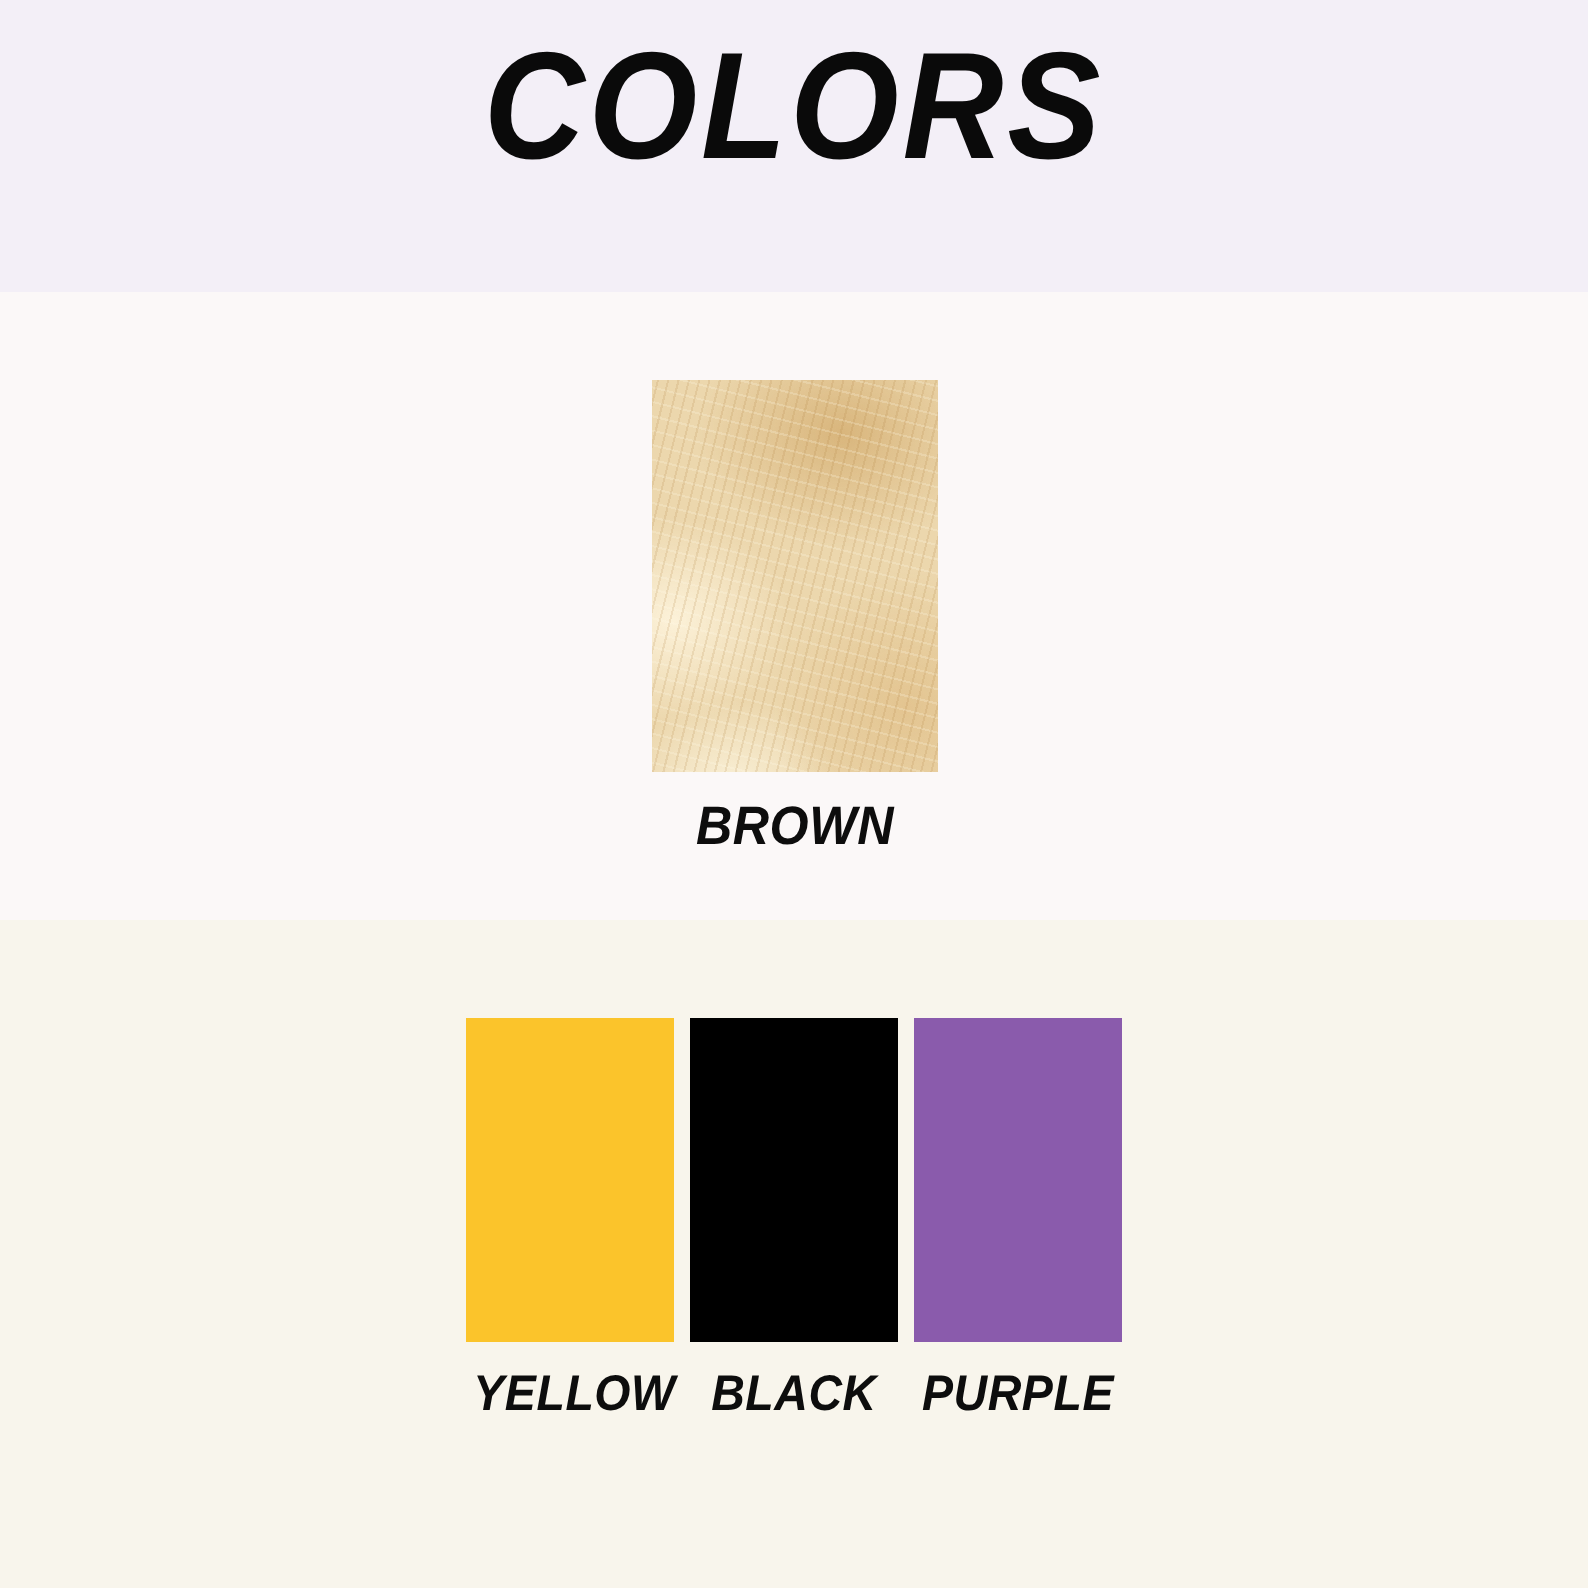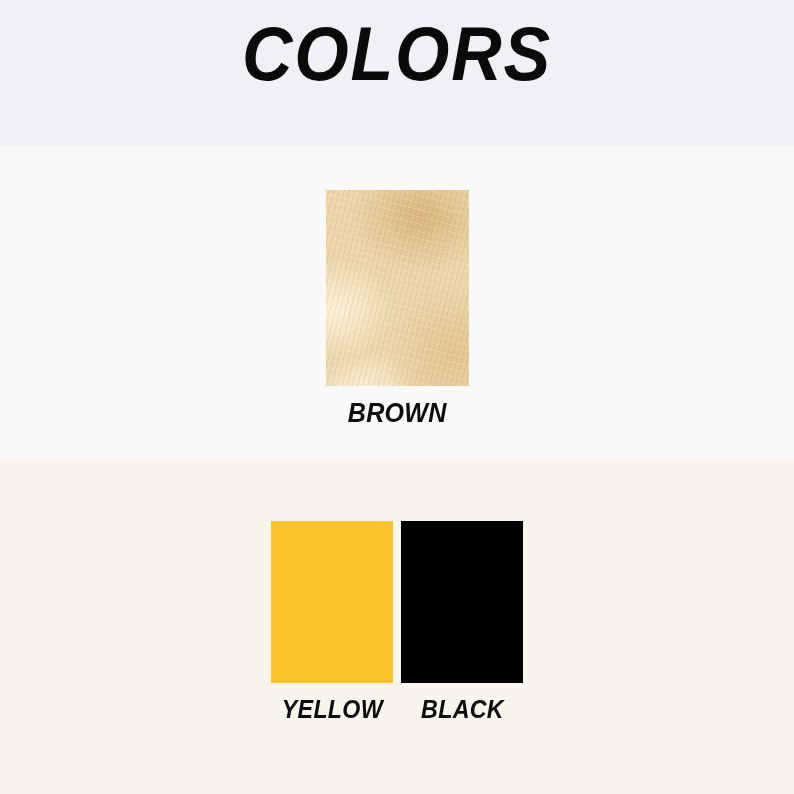--- a/index.html
+++ b/index.html
@@ -55,21 +55,20 @@
   .swatch-row {
     position: absolute;
     left: 0;
     width: 794px;
     display: flex;
     justify-content: center;
   }
   .swatch-cell {
     display: flex;
     flex-direction: column;
-    align-items: center;
   }
   .swatch-chip {
     width: 100%;
     box-sizing: border-box;
   }
   .swatch-label {
     font-weight: 900;
     font-style: italic;
     color: #0d0d0d;
     text-align: center;
@@ -88,21 +87,21 @@
     font-size: 27px;
     transform: scaleX(0.93);
   }
   #row1 .swatch-label.label-small {
     font-size: 19px;
     margin-top: 19px;
   }
 
   
   #row2 { top: 509px; }
-  #row2 .swatch-cell { width: 122px; margin: 12px 4px; }
+  #row2 .swatch-cell { width: 104px; margin: 0 4px; }
   #row2 .swatch-chip { height: 162px; }
   #row2 .swatch-label {
     margin-top: 13px;
     font-size: 25px;
     transform: scaleX(0.93);
   }
 
   
   .tex {
     position: relative;
@@ -217,15 +216,19 @@
 
   <div class="swatch-row" id="row2">
       <div class="swatch-cell">
         <div class="swatch-chip" style="background: rgb(251, 196, 43);"></div>
         <div class="swatch-label">YELLOW</div>
       </div>
       <div class="swatch-cell">
         <div class="swatch-chip" style="background: rgb(0, 0, 0);"></div>
         <div class="swatch-label">BLACK</div>
       </div>
+      <div class="swatch-cell">
+        <div class="swatch-chip" style="background: rgb(138, 91, 172);"></div>
+        <div class="swatch-label">PURPLE</div>
+      </div>
     </div>
 
 </div>
 
 </body></html>

